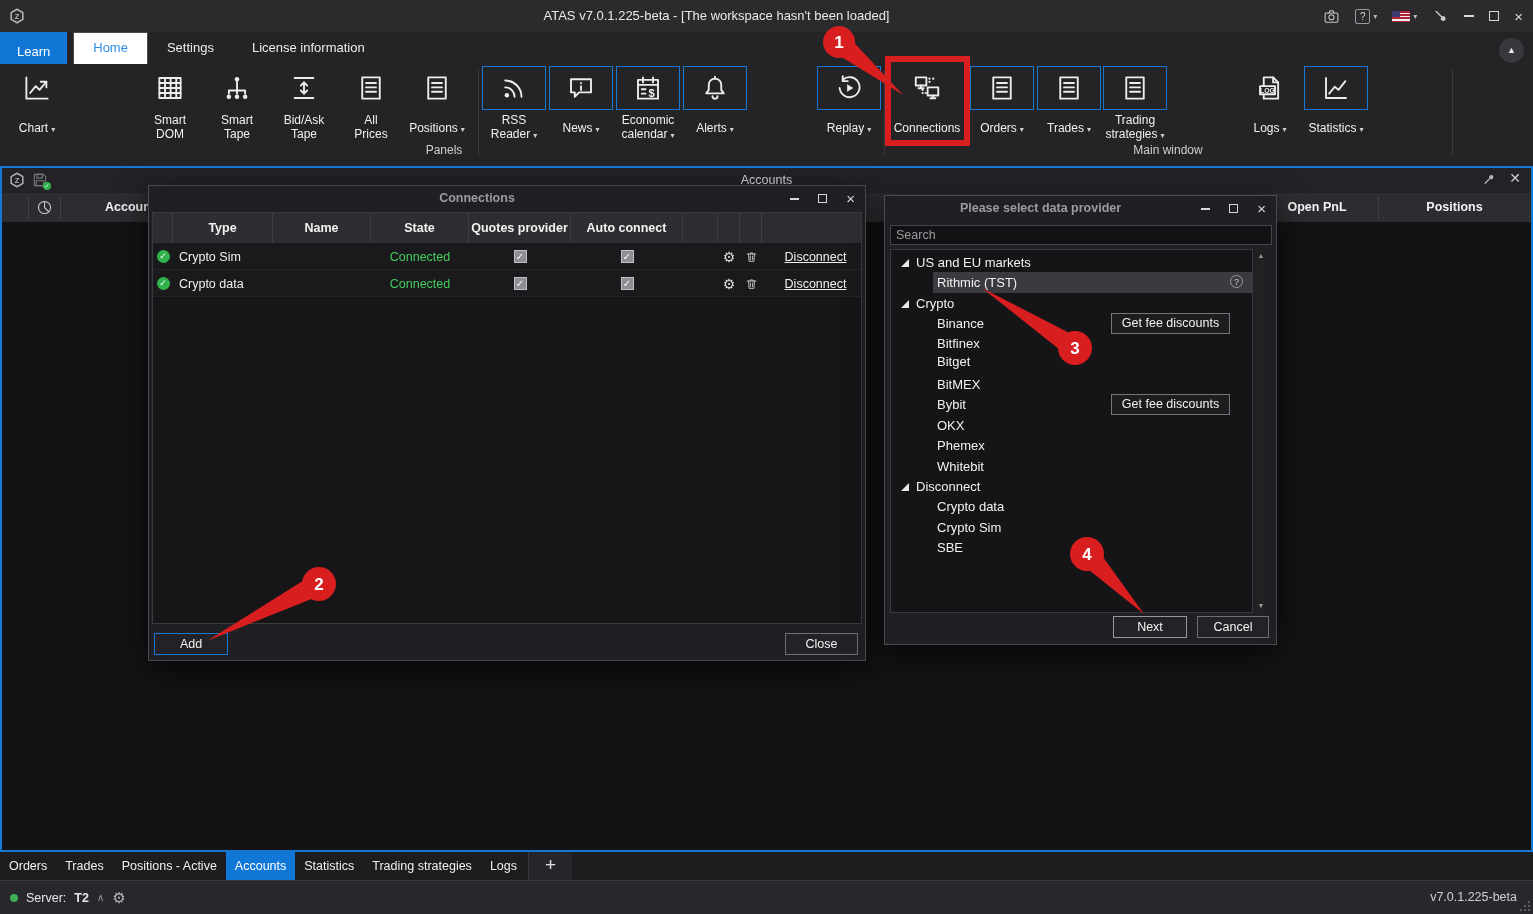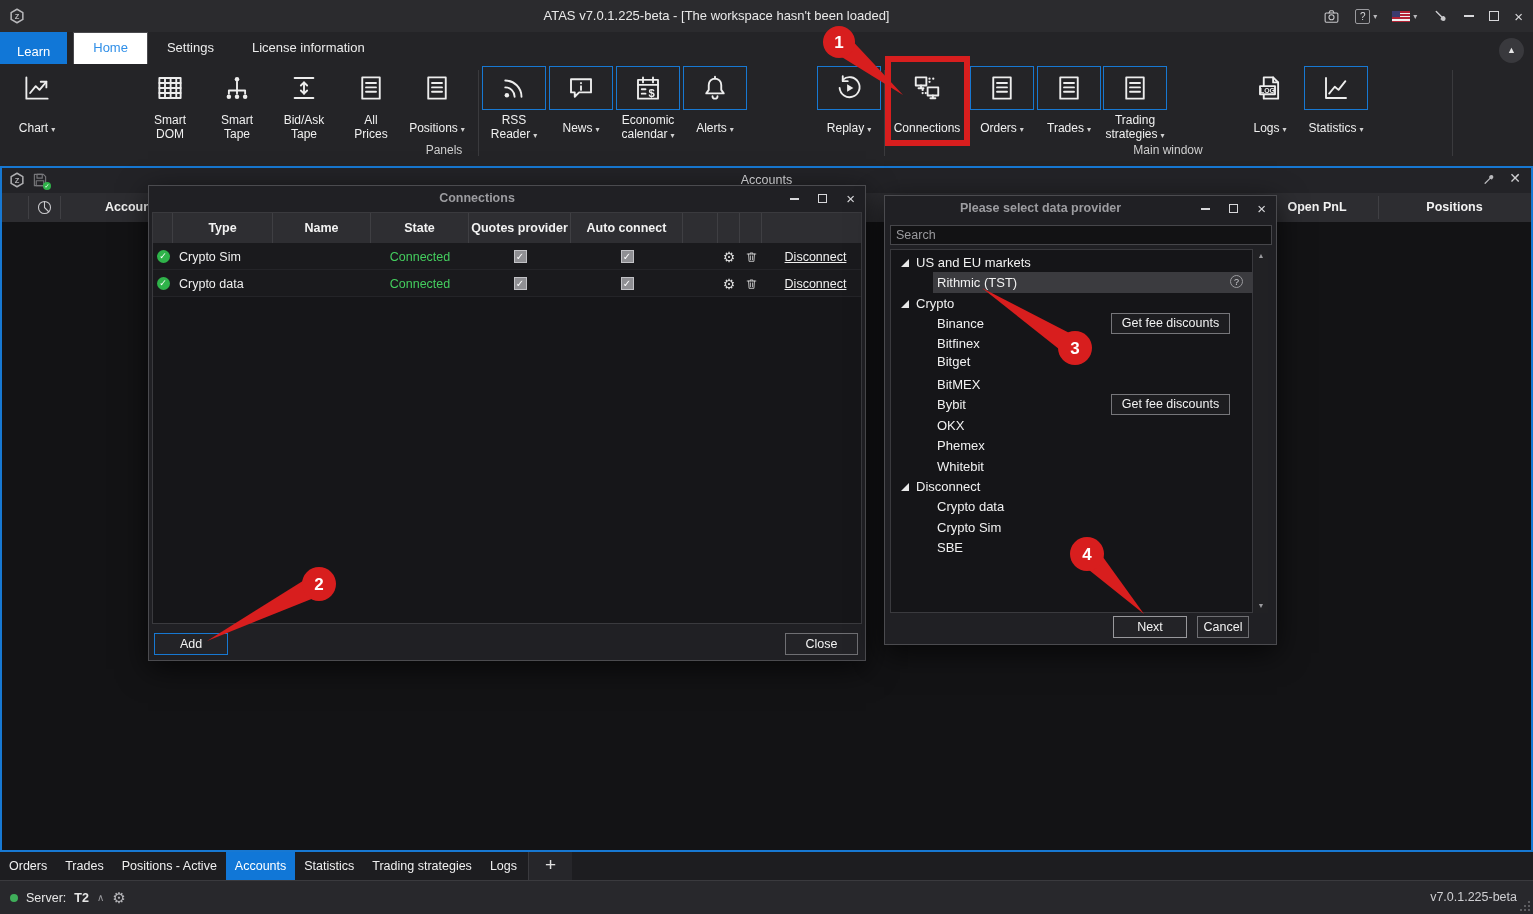--- a/index.html
+++ b/index.html
@@ -86,21 +86,21 @@
   .prov-tree { position:absolute; left:5px; top:53px; width:363px; height:364px; background:#151518; border:1px solid #3a3a3e; }
   .tree-row { position:absolute; left:1px; width:359px; height:20px; font-size:13px; color:#f1f1f1; }
   .tree-sel { position:absolute; left:41px; right:-2px; top:-1px; height:21px; background:#3b3b3f; }
   .expander { position:absolute; left:9px; top:6px; width:0; height:0; border-bottom:8px solid #e8e8e8; border-left:8px solid transparent; }
   .tree-label { position:absolute; top:2px; white-space:nowrap; }
   .fee-btn { left:219px; top:-1px; width:119px; height:21px; line-height:19px; background:#1d1d20; border-color:#76767a; }
   .help-ic { position:absolute; right:8px; top:2px; width:13px; height:13px; border:1px solid #9a9a9e; border-radius:50%; color:#cfcfd3; font-size:9px; line-height:12px; text-align:center; }
   .prov-scroll { position:absolute; right:8px; top:53px; width:14px; height:364px; background:#212124; }
   .scr-arrow { position:absolute; left:0; width:14px; height:14px; text-align:center; font-size:7px; color:#9a9a9e; line-height:14px; }
   #btn-next { left:228px; top:420px; width:74px; border-color:#98989c; }
-  #btn-cancel { left:312px; top:420px; width:52px; }
+  #btn-cancel { left:312px; top:420px; width:72px; }
 
   
   .tabbar { position:absolute; left:0; top:852px; width:1533px; height:28px; background:#1d1d20; display:flex; }
   .btab { line-height:28px; padding:0 9px; font-size:12.5px; color:#f0f0f0; white-space:nowrap; }
   .btab.active { background:#1177d7; color:#fff; }
   .tab-add { width:44px; text-align:center; line-height:25px; font-size:19px; color:#e0e0e0; background:#26262a; border-left:1px solid #3a3a3e; margin-left:2px; }
   .statusbar { position:absolute; left:0; top:880px; width:1533px; height:34px; background:#28282c; border-top:1px solid #3a3a3e; font-size:12.5px; color:#e6e6e6; }
   .sb-left { position:absolute; left:10px; top:0; height:33px; display:flex; align-items:center; gap:8px; }
   .sb-dot { width:8px; height:8px; border-radius:50%; background:#3fae5a; }
   .sb-chev { color:#9a9a9e; font-size:10px; }

